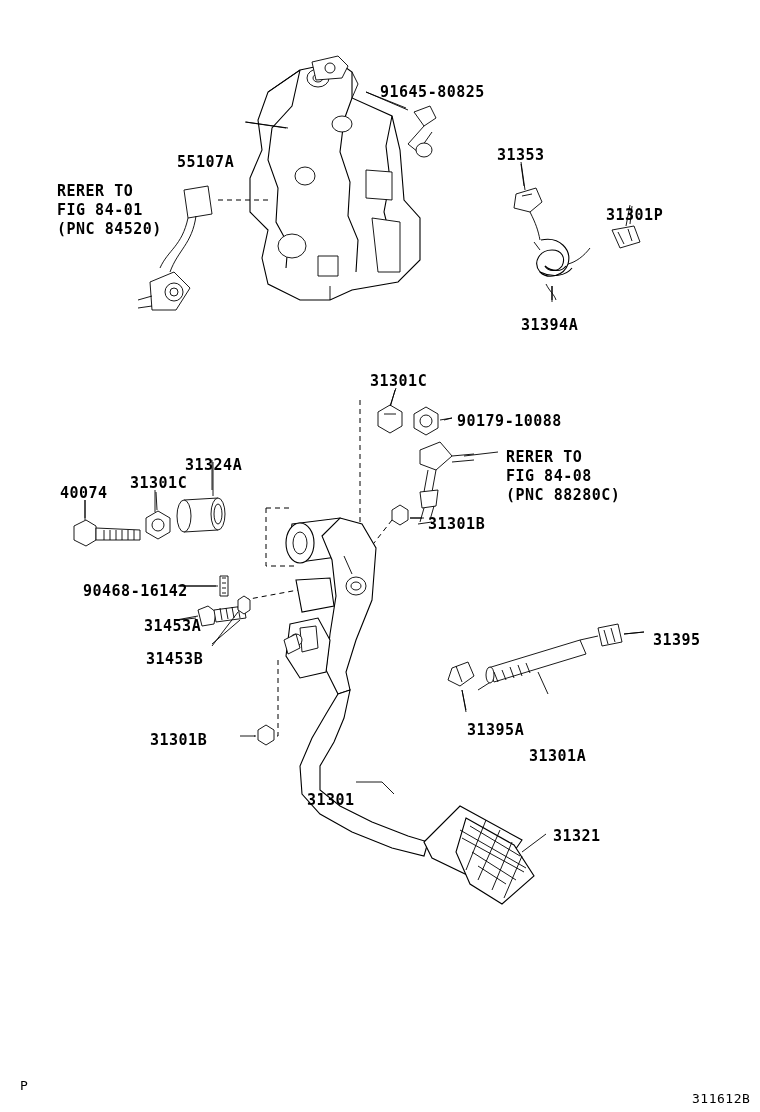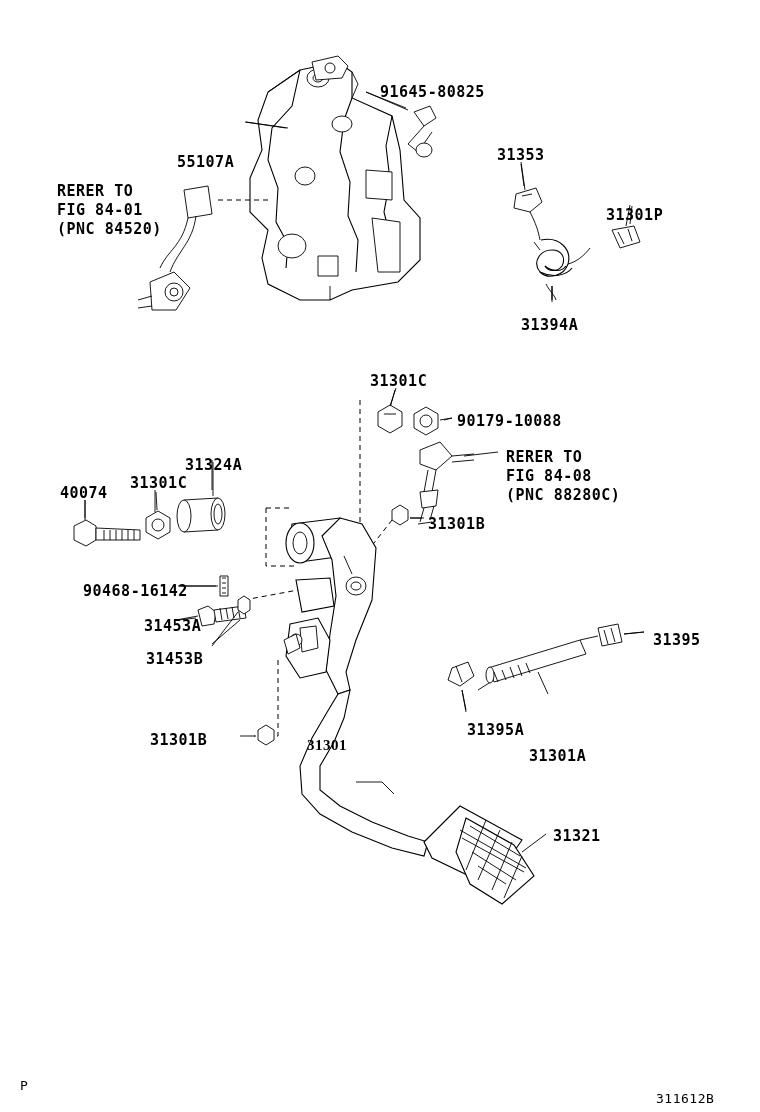--- a/index.html
+++ b/index.html
@@ -302,19 +302,19 @@
   <div class="lbl" style="left:130px; top:474px;">31301C</div>
   <div class="lbl" style="left:60px; top:484px;">40074</div>
   <div class="lbl" style="left:428px; top:515px;">31301B</div>
   <div class="lbl" style="left:83px; top:582px;">90468-16142</div>
   <div class="lbl" style="left:104px; top:617px;margin-left:40px;">31453A</div>
   <div class="lbl" style="left:146px; top:650px;">31453B</div>
   <div class="lbl" style="left:653px; top:631px;">31395</div>
   <div class="lbl" style="left:529px; top:723px;margin-top:24px;">31301A</div>
   <div class="lbl" style="left:438px; top:721px;margin-left:29px;">31395A</div>
   <div class="lbl" style="left:150px; top:731px;">31301B</div>
-  <div class="lbl" style="left:307px; top:736px;font-family:Liberation Serif, serif;">31301</div>
+  <div class="lbl" style="left:307px; top:791px;">31301</div>
   <div class="lbl" style="left:553px; top:827px;text-align:center;">31321</div>
 
   <div class="corner" style="left:20px; top:1078px;">P</div>
-  <div class="corner" style="left:656px; top:1091px;">311612B</div>
+  <div class="corner" style="left:692px; top:1091px;">311612B</div>
 
 </div>
 
 </body></html>

